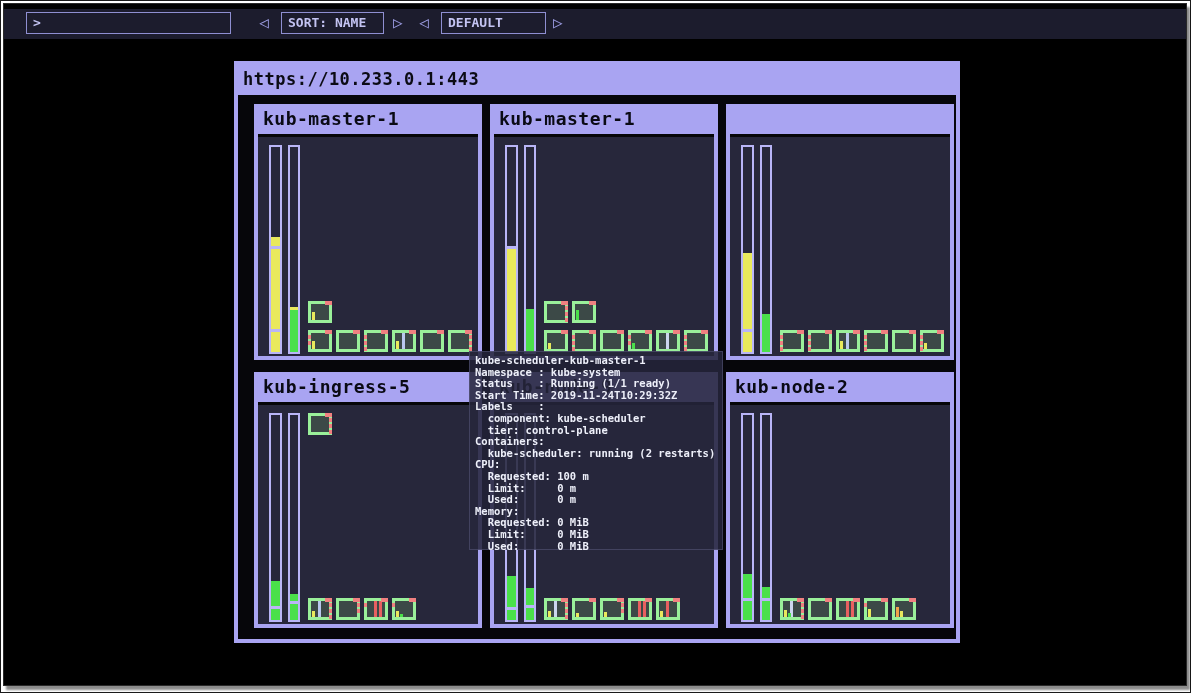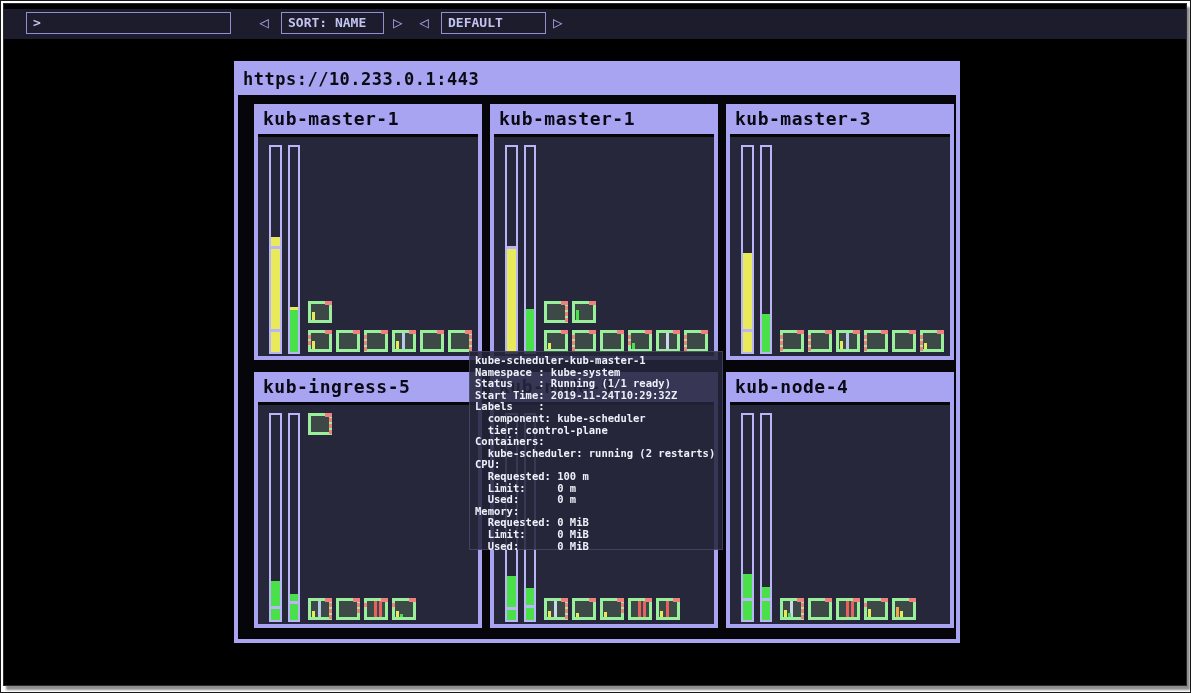--- a/index.html
+++ b/index.html
@@ -179,21 +179,20 @@
               <div class="pod" style="left: 190px; top: 193px;">
                 <div class="pod-in"></div>
                 <div class="pmark" style="right: 0px; top: 0px; width: 7px; height: 4px;"></div>
                 <div class="pmark" style="left: 0px; top: 5px; width: 3px; height: 4px;"></div>
                 <div class="pmark" style="left: 0px; top: 11px; width: 3px; height: 4px;"></div>
                 <div class="pmark" style="left: 0px; top: 17px; width: 3px; height: 4px;"></div>
               </div>
             </div>
           </div>
           <div class="node" style="left: 488px; top: 9px;">
-            <div class="node-title">kub-master-3</div>
             <div class="node-content">
               <div class="gauge" style="left: 11px; width: 13px;">
                 <div class="gfill" style="height: 99px; background: rgb(233, 233, 92);"></div>
                 <div class="gtick" style="bottom: 20px;"></div>
               </div>
               <div class="gauge" style="left: 30px; width: 12px;">
                 <div class="gfill" style="height: 38px; background: rgb(74, 224, 74);"></div>
               </div>
               <div class="pod" style="left: 50px; top: 193px;">
                 <div class="pod-in"></div>
@@ -335,21 +334,21 @@
               <div class="pod" style="left: 162px; top: 193px;">
                 <div class="pod-in">
                   <div class="pstripe" style="left: 7px; background: rgb(232, 96, 96);"></div>
                   <div class="pbar" style="left: 1px; height: 6px; background: rgb(233, 233, 92);"></div>
                 </div>
                 <div class="pmark" style="right: 0px; top: 0px; width: 7px; height: 4px;"></div>
               </div>
             </div>
           </div>
           <div class="node" style="left: 488px; top: 277px;">
-            <div class="node-title">kub-node-4</div>
+            <div class="node-title">kub-node-2</div>
             <div class="node-content">
               <div class="gauge" style="left: 11px; width: 13px;">
                 <div class="gfill" style="height: 46px; background: rgb(74, 224, 74);"></div>
                 <div class="gtick" style="bottom: 19px;"></div>
               </div>
               <div class="gauge" style="left: 30px; width: 12px;">
                 <div class="gfill" style="height: 33px; background: rgb(74, 224, 74);"></div>
                 <div class="gtick" style="bottom: 19px;"></div>
               </div>
               <div class="pod" style="left: 50px; top: 193px;">

